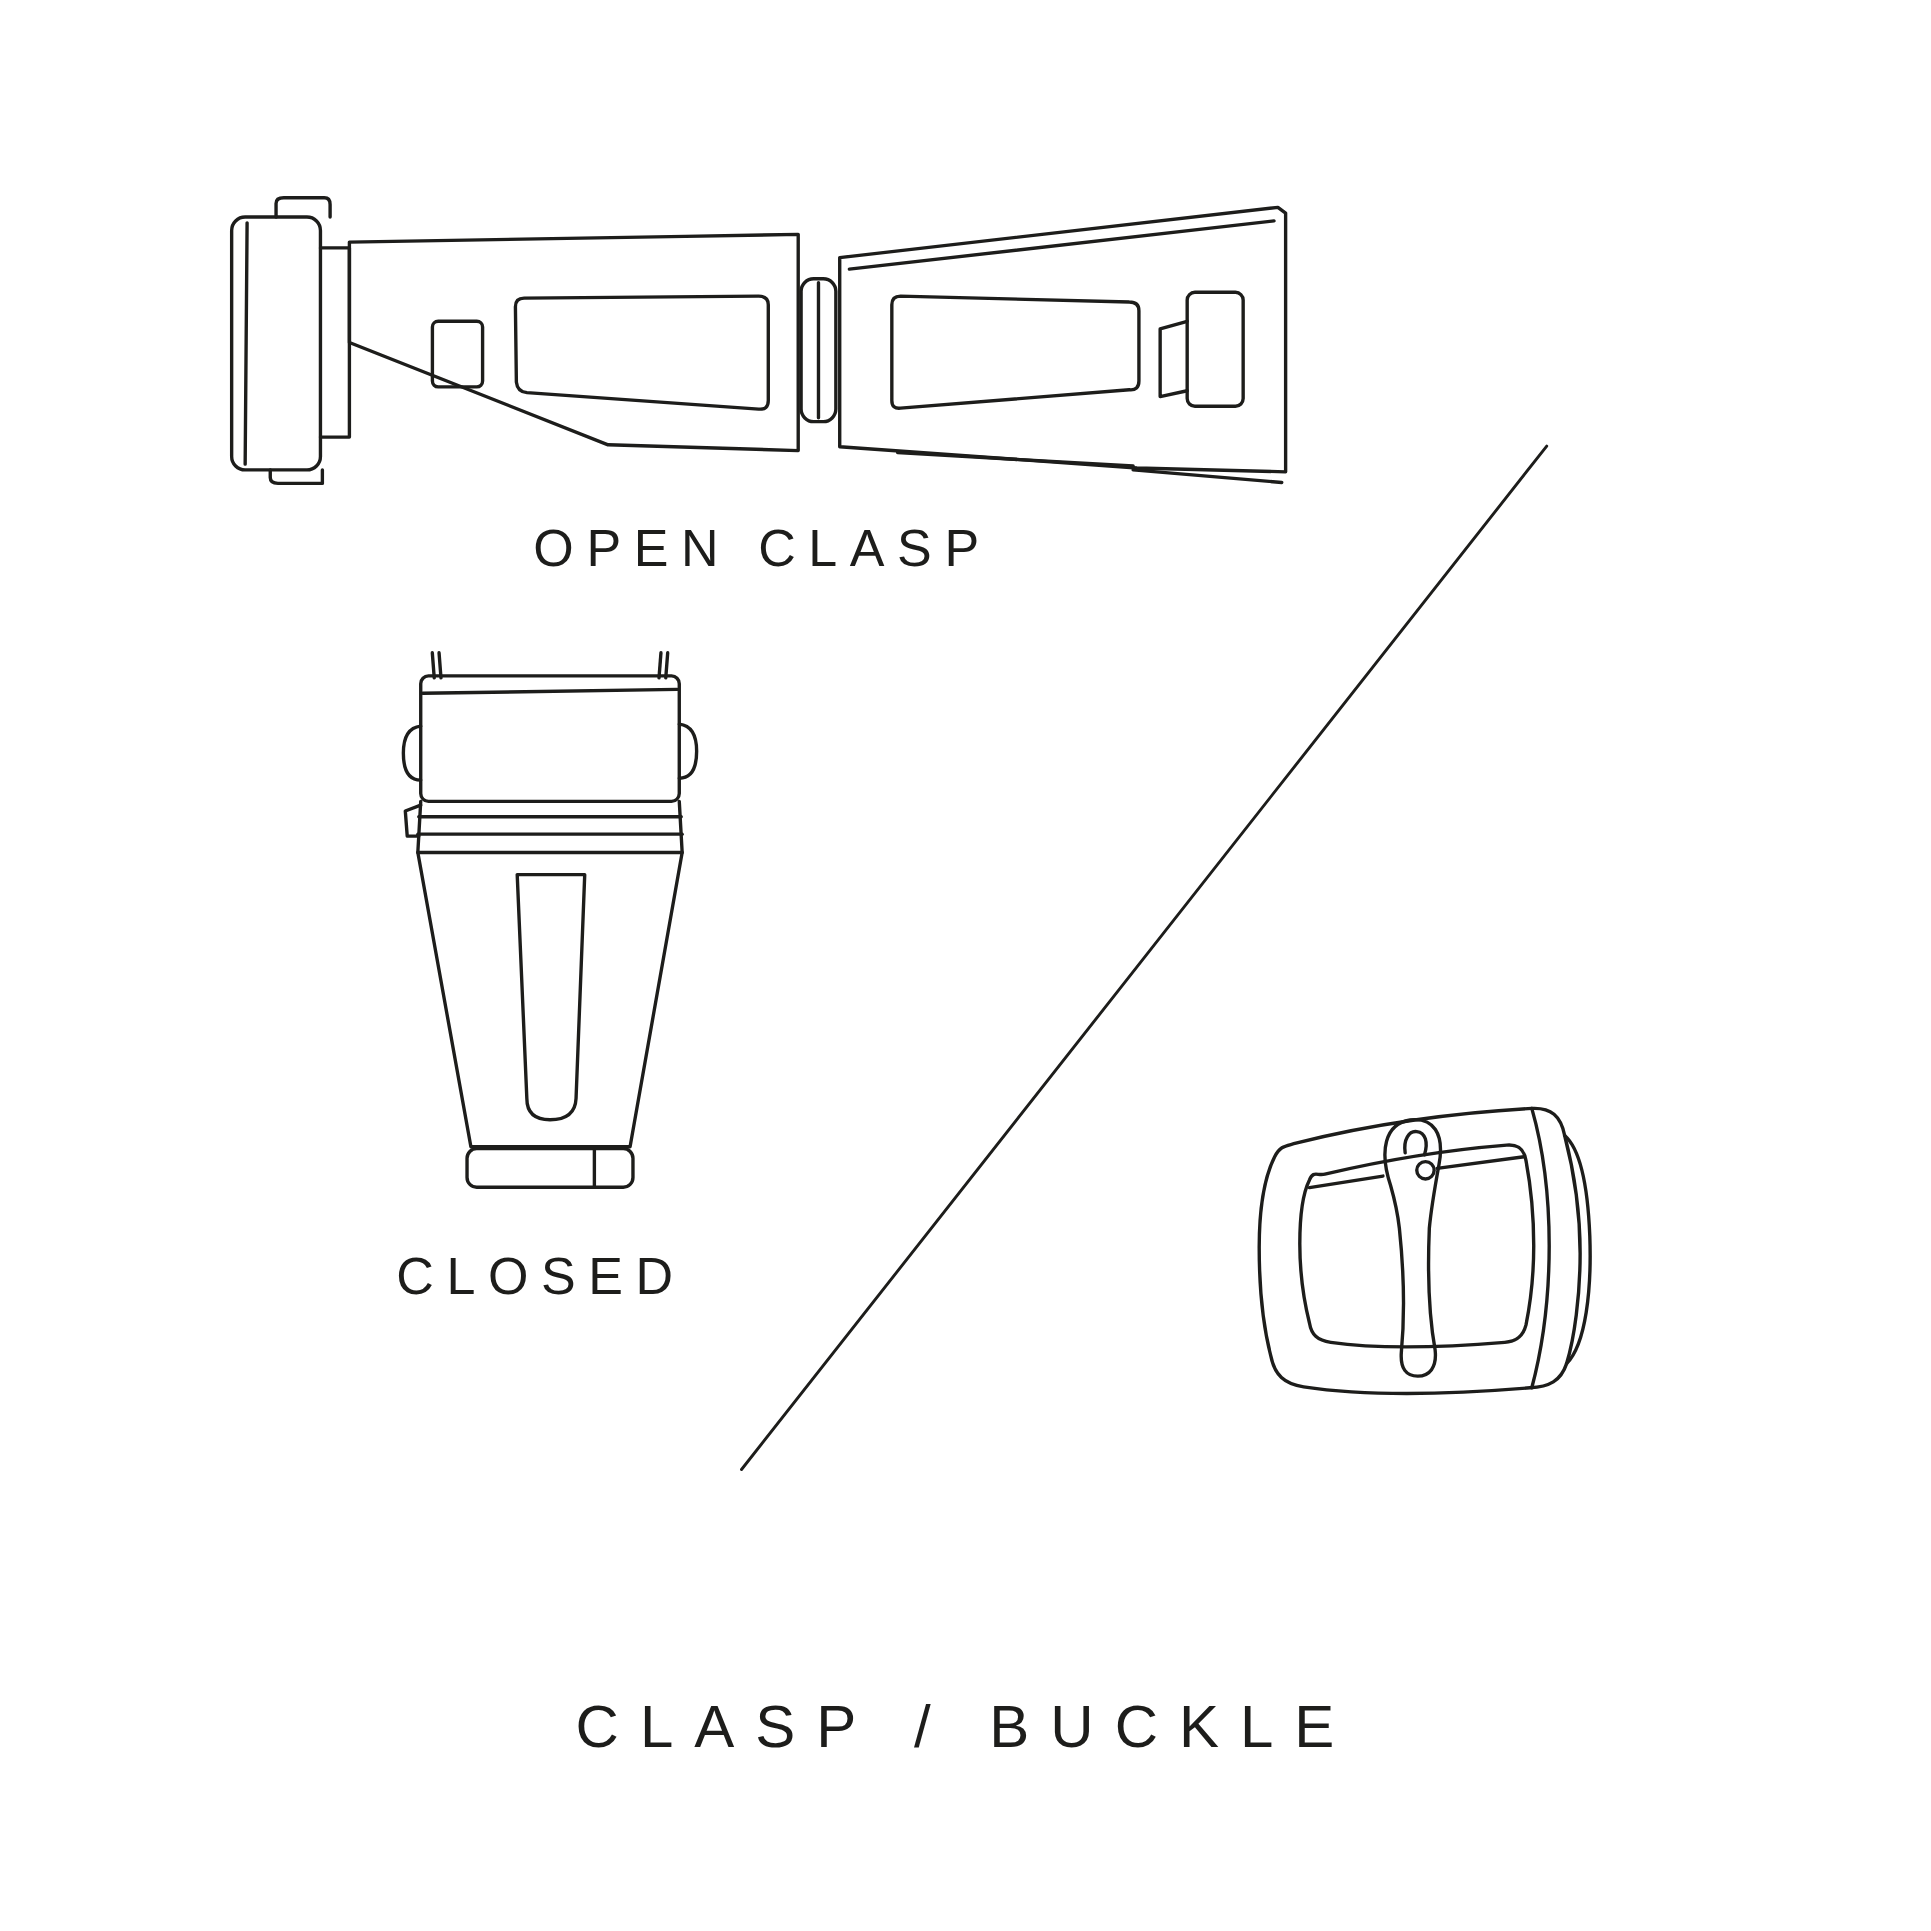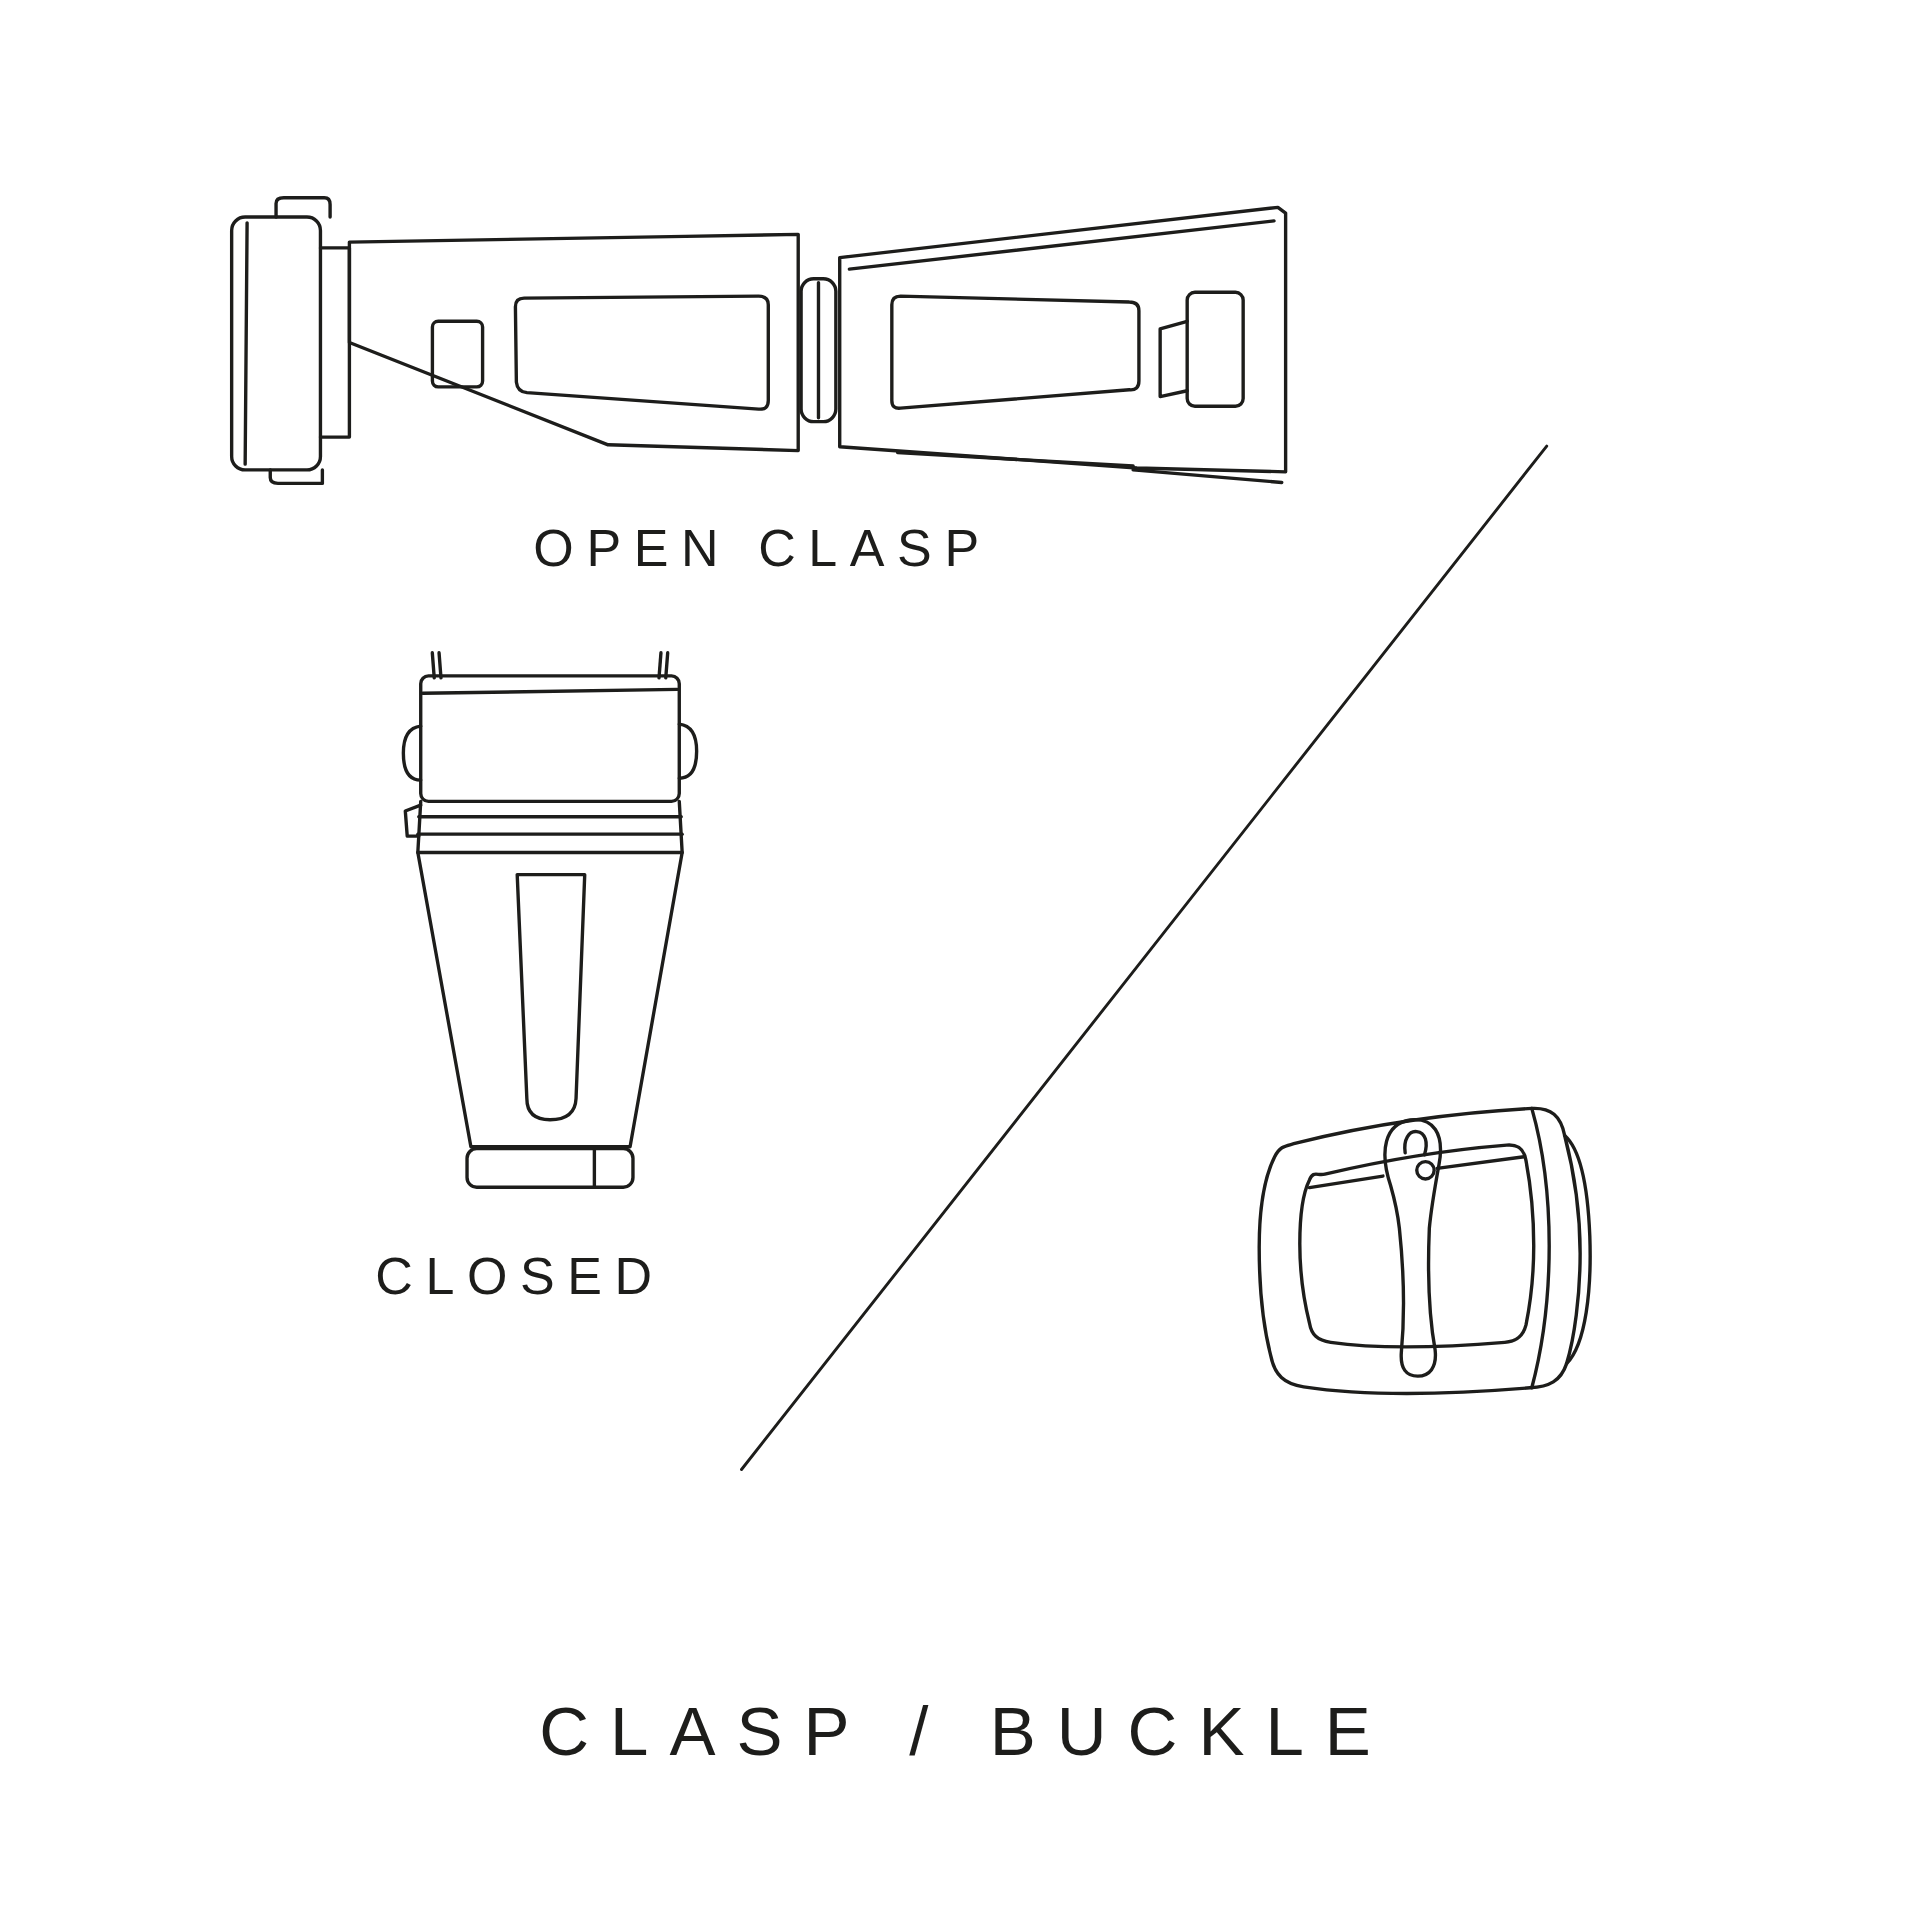--- a/index.html
+++ b/index.html
@@ -38,21 +38,21 @@
     white-space: nowrap;
     margin-top: 8px;
   }
   .main-title {
     position: absolute;
     left: 0;
     top: 1692px;
     width: 1931px;
     text-align: center;
     font-weight: 300;
-    font-size: 69px;
+    font-size: 60px;
     letter-spacing: 21px;
     color: #1d1d1b;
     white-space: nowrap;
   }
 </style>
 </head>
 <body>
 
 <div class="stage">
 
@@ -115,21 +115,21 @@
 
         <path d="M33 215 L307 215 L253 520 L88 520 Z"></path>
         <path d="M136 238 L206 238 L197 470 Q196 492 170 492 Q146 492 146 470 Z"></path>
 
         <rect x="84" y="522" width="172" height="40" rx="10"></rect>
         <path d="M216 524 L216 560"></path>
       </g>
     </svg>
   </div>
 
-  <div class="caption" style="left:356px; top:1238px; width:328px;">CLOSED</div>
+  <div class="caption" style="left:377px; top:1238px; width:328px;">CLOSED</div>
 
   <div class="illustration" style="left:1236px; top:1091px;">
     <svg width="406" height="319" viewBox="0 0 420 330">
       <g class="line-art">
 
         <path d="M62 54 C140 34 230 22 306 18 C326 17 336 26 340 46 C352 92 356 132 356 168 C356 212 350 256 342 282 C336 300 324 306 304 307 C220 314 136 316 70 306 C50 303 40 294 36 274 C26 235 24 196 24 162 C24 122 30 88 40 68 C46 56 52 57 62 54 Z"></path>
 
         <path d="M340 46 C356 60 364 100 366 150 C368 205 362 262 342 282"></path>
         <path d="M306 18 C318 60 324 110 324 160 C324 210 318 262 306 307"></path>
 

